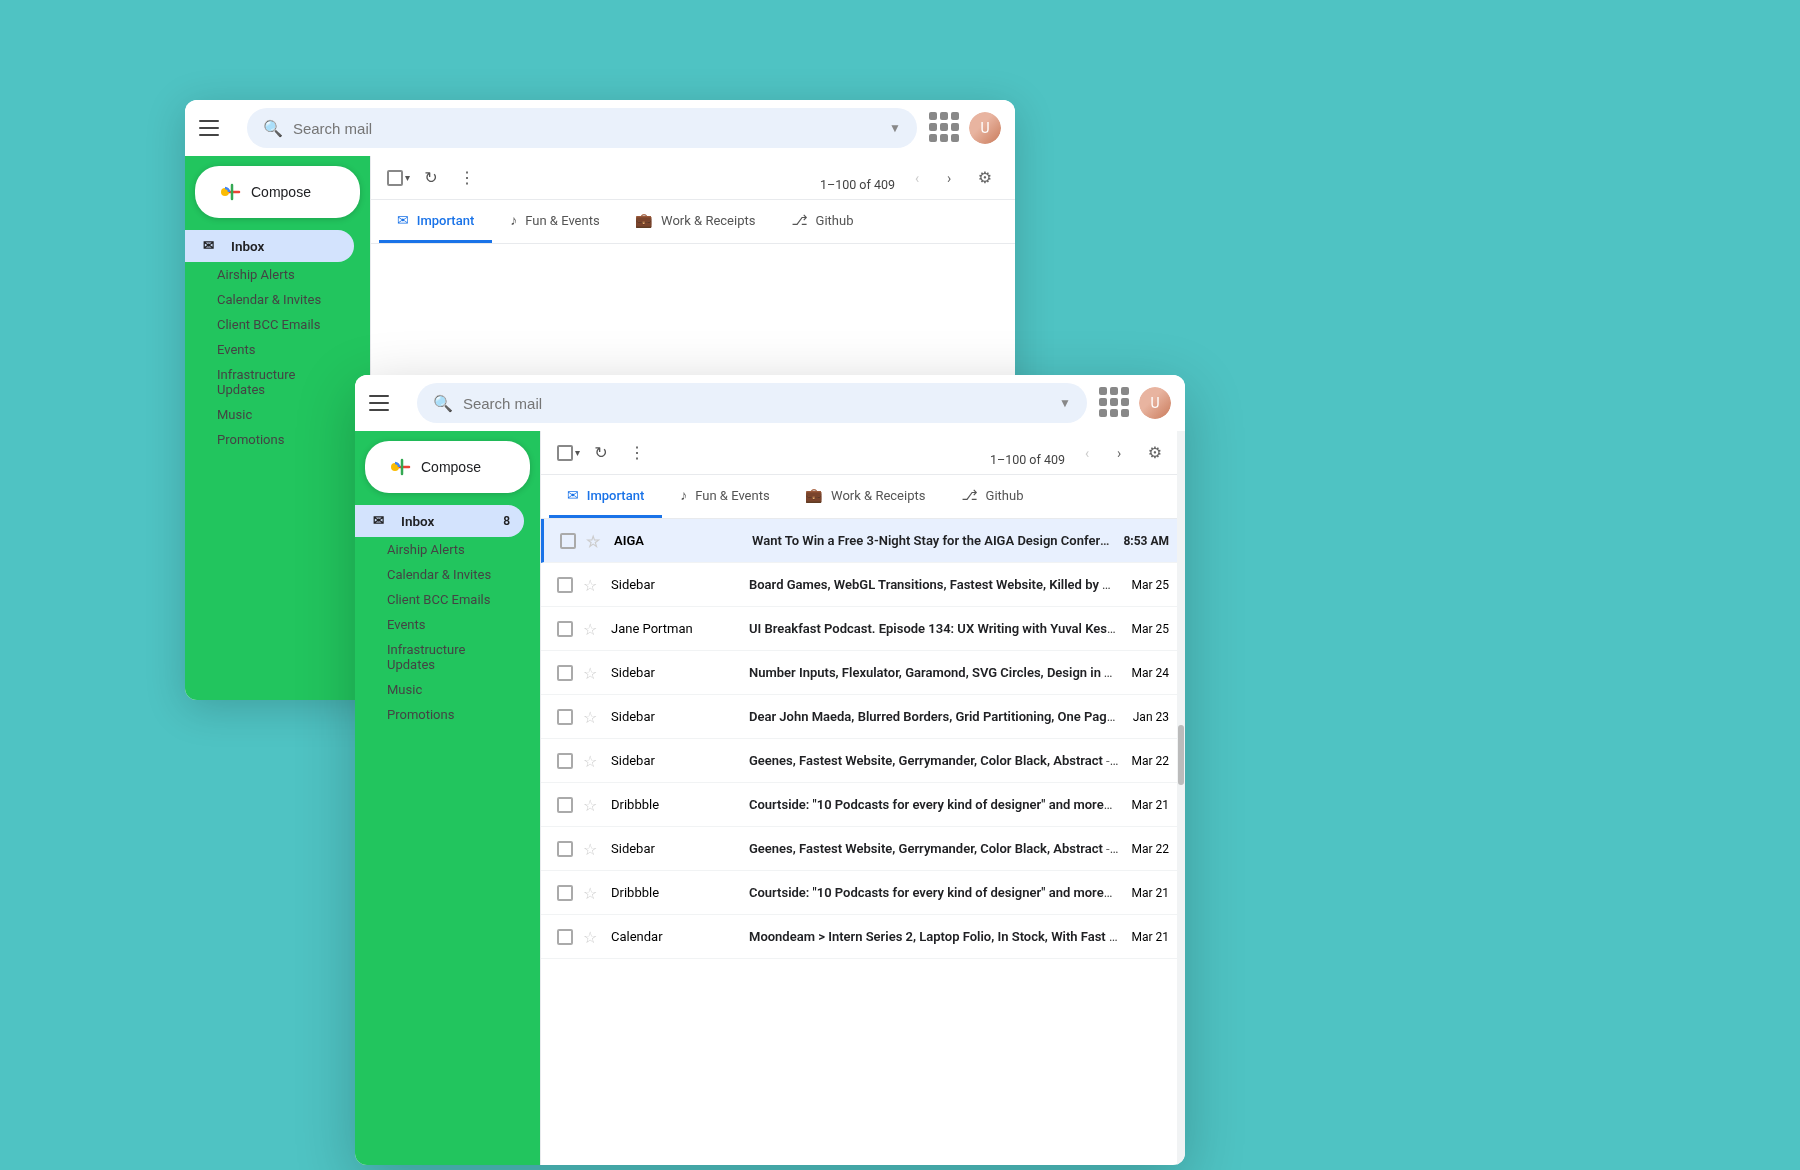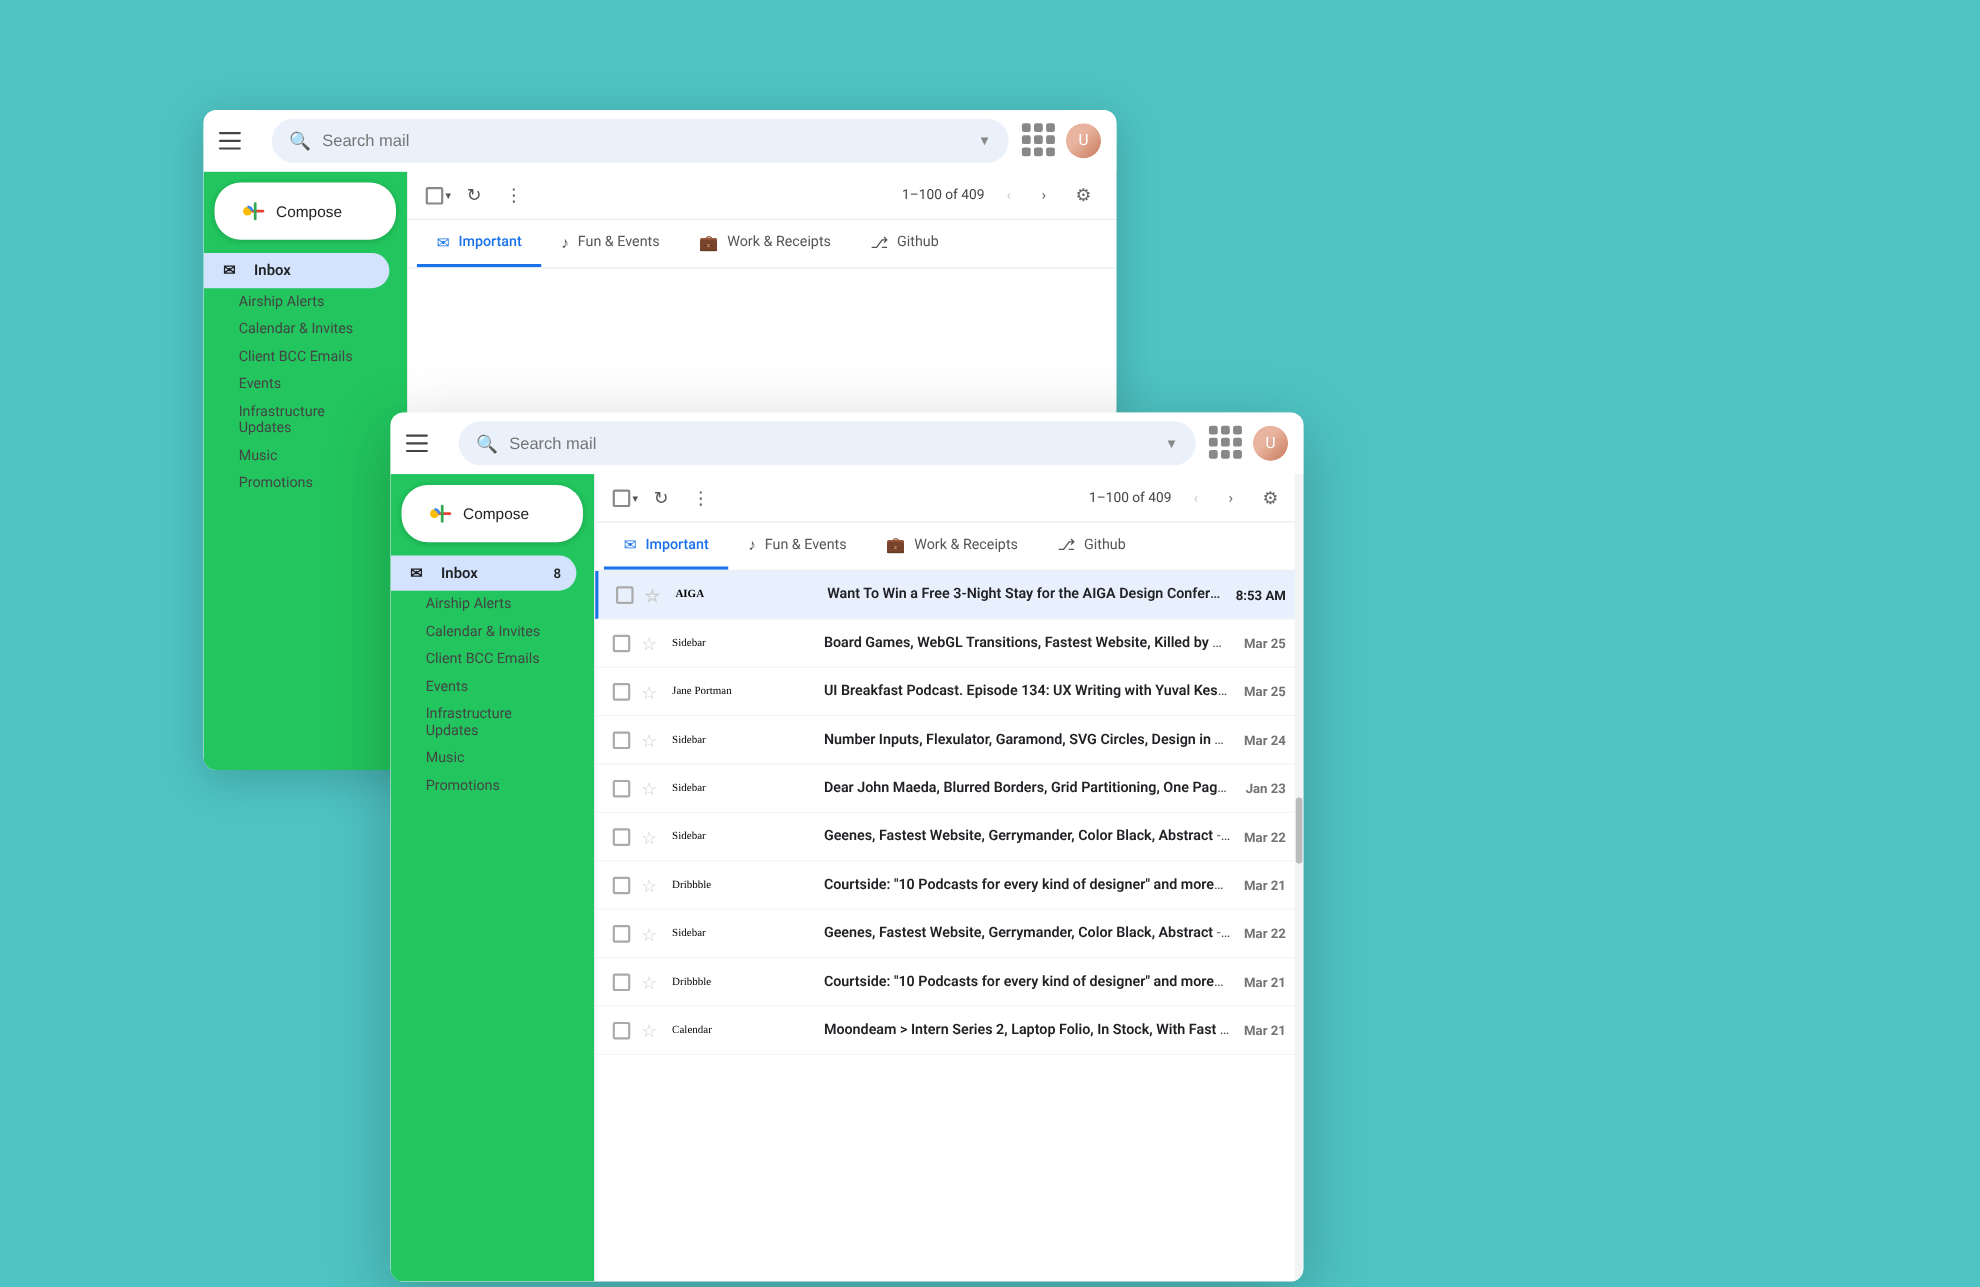--- a/index.html
+++ b/index.html
@@ -258,21 +258,21 @@
       justify-content: center;
       border-radius: 50%;
       cursor: pointer;
       font-size: 16px;
       color: #555;
     }
 
     .toolbar-right {
       margin-left: auto;
       display: flex;
-      align-items: center;
+      align-items: flex-end;
       gap: 8px;
       font-size: 12.5px;
       color: #444;
     }
     .page-nav {
       display: flex;
       align-items: center;
       gap: 4px;
     }
     .nav-arrow {
@@ -360,49 +360,47 @@
       width: 18px;
       height: 18px;
       margin-right: 10px;
       flex-shrink: 0;
       color: #ccc;
       font-size: 16px;
     }
     .row-sender {
       width: 130px;
       flex-shrink: 0;
-      font-size: 10px;
+      font-size: 13px;
       overflow: hidden;
       white-space: nowrap;
       text-overflow: ellipsis;
-      font-family: Liberation Serif, serif;
     }
     .row-subject {
       flex: 1;
       font-size: 13px;
       overflow: hidden;
       white-space: nowrap;
       text-overflow: ellipsis;
       margin-left: 8px;
       color: #444;
     }
     .row-subject .subject-bold {
       font-weight: 600;
       color: #202124;
     }
     .row-subject .subject-preview {
       font-weight: 400;
       color: #666;
     }
     .row-time {
       font-size: 12px;
-      color: #737373;
+      color: #000000;
       margin-left: 12px;
       flex-shrink: 0;
-      font-weight: bold;
     }
     .row-time.bold { font-weight: 700; color: #202124; }
 
     
     .empty-state {
       flex: 1;
       display: flex;
       align-items: center;
       justify-content: center;
     }

